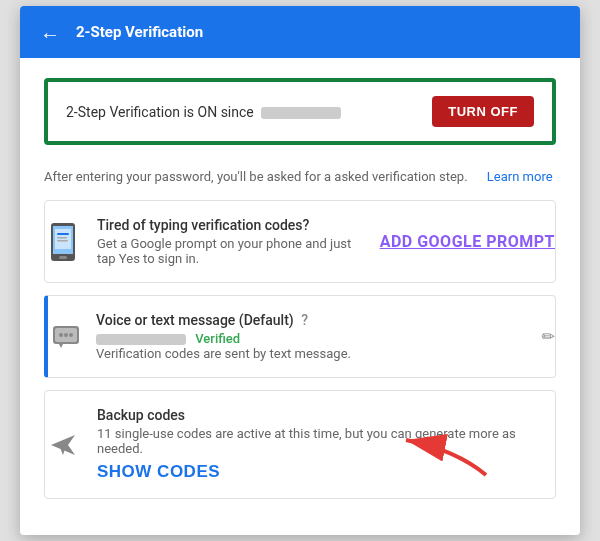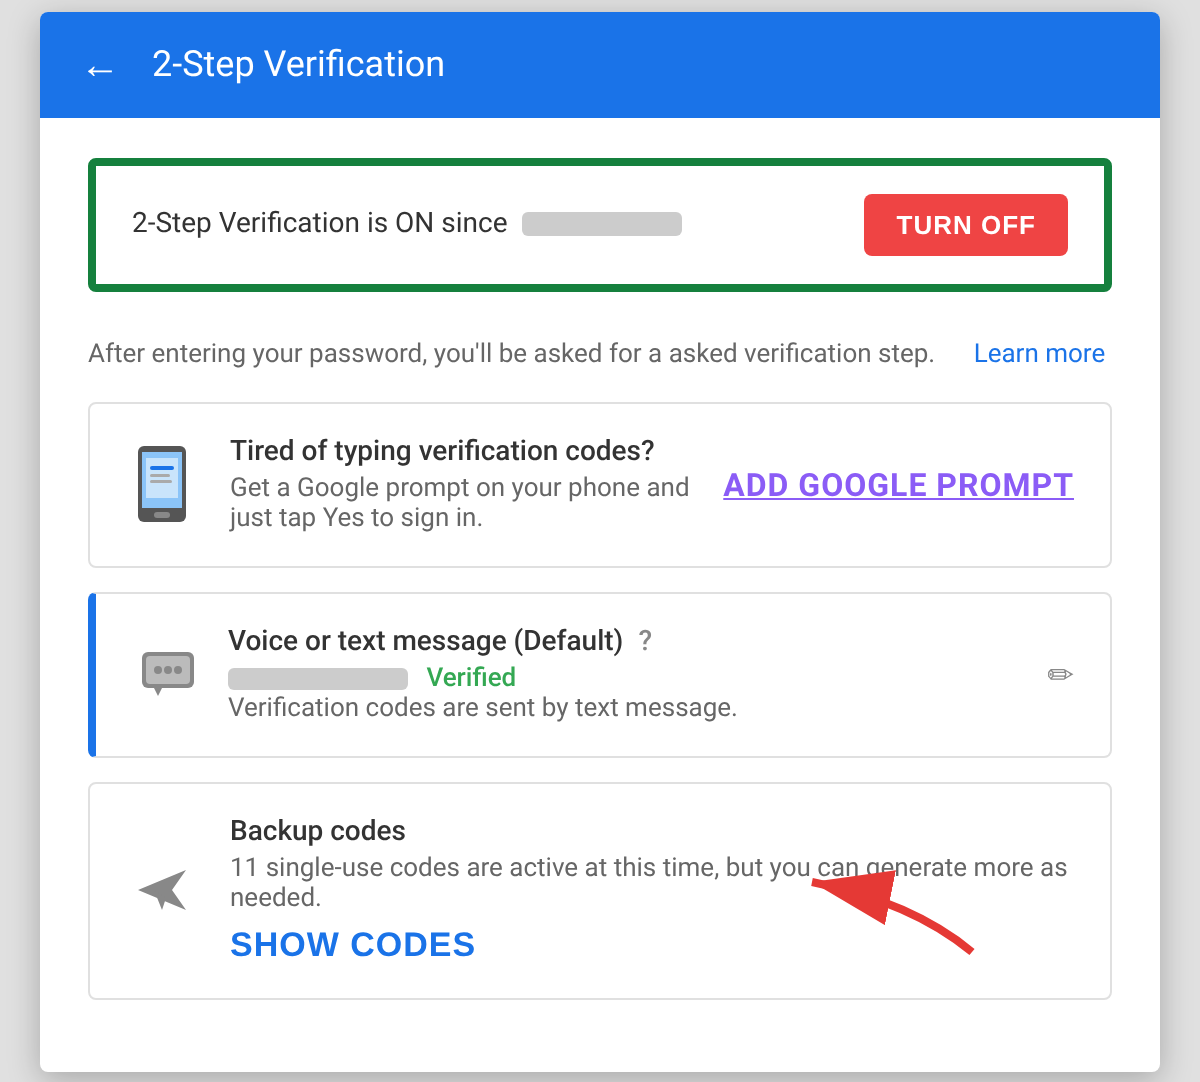--- a/index.html
+++ b/index.html
@@ -26,22 +26,22 @@
       padding: 14px 20px;
       gap: 16px;
     }
     .header-back {
       font-size: 20px;
       cursor: pointer;
       color: #fff;
       text-decoration: none;
     }
     .header-title {
-      font-size: 18px;
-      font-weight: 400;
+      font-size: 15px;
+      font-weight: 700;
       color: #fff;
     }
     .content {
       padding: 20px 24px 24px;
     }
     .status-bar {
       border: 4px solid #15803d;
       border-radius: 4px;
       padding: 14px 18px;
       display: flex;
@@ -56,21 +56,21 @@
     .status-blur {
       display: inline-block;
       background: #ccc;
       border-radius: 3px;
       width: 80px;
       height: 12px;
       vertical-align: middle;
       margin-left: 4px;
     }
     .turn-off-btn {
-      background: #ef4444;
+      background: #b91c1c;
       color: #fff;
       border: none;
       border-radius: 4px;
       padding: 8px 16px;
       font-size: 13px;
       font-weight: 600;
       cursor: pointer;
       letter-spacing: 0.5px;
       white-space: nowrap;
     }
@@ -86,21 +86,21 @@
       margin-bottom: 16px;
     }
     .section-subtitle a {
       color: #1a73e8;
       text-decoration: none;
       padding-left: 16px;
     }
     .card {
       border: 1px solid #e0e0e0;
       border-radius: 4px;
-      padding: 16px 18px;
+      padding: 16px 0;
       margin-bottom: 12px;
       display: flex;
       align-items: center;
       gap: 16px;
       position: relative;
     }
     .card.has-left-border {
       border-left: 4px solid #1a73e8;
       gap: 12px;
     }

